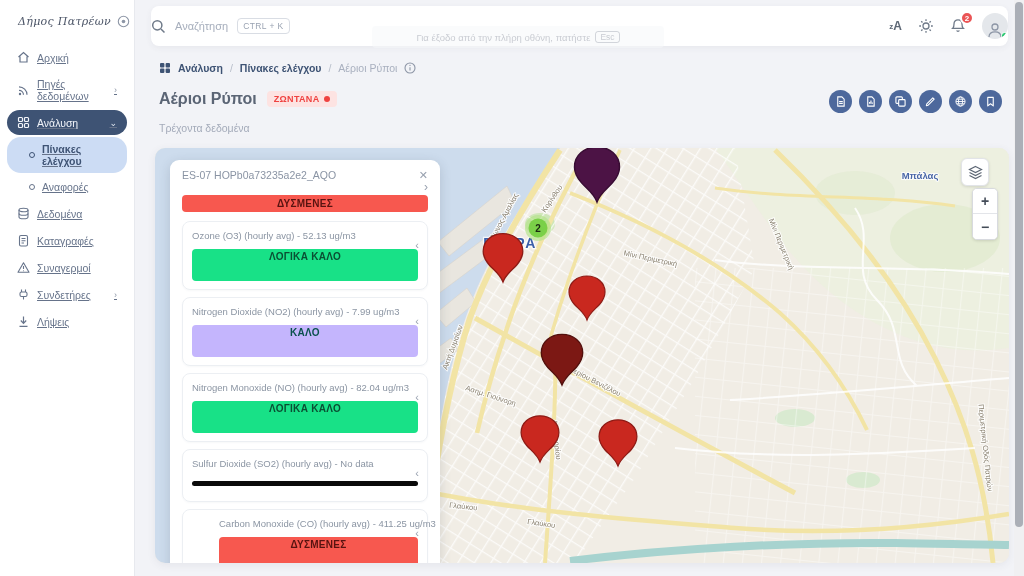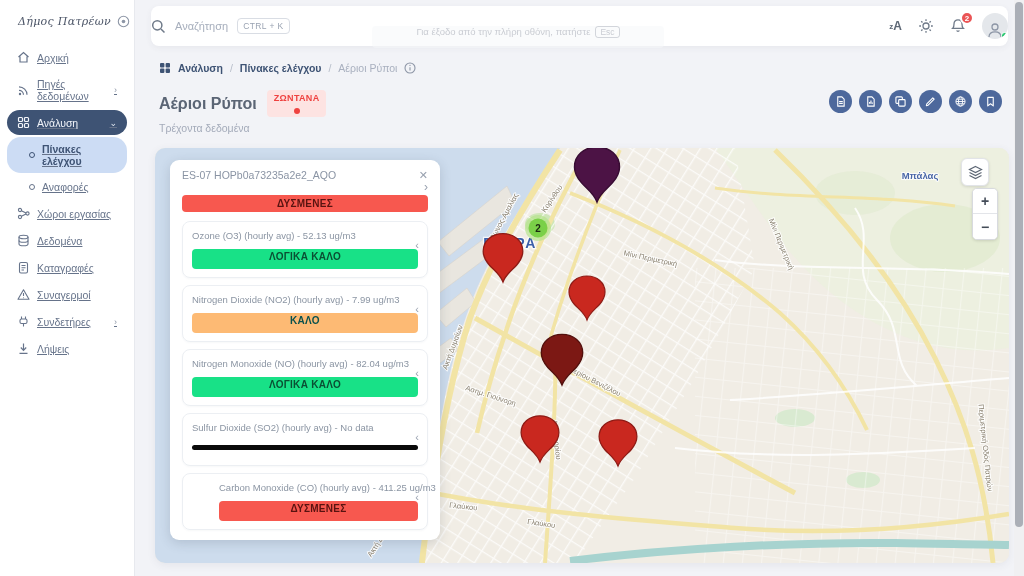--- a/index.html
+++ b/index.html
@@ -28,34 +28,34 @@
   .kbd { font-size:8.5px; color:#9aa3b2; border:1px solid #d9dde4; border-radius:4px; padding:2px 5px; letter-spacing:.4px; }
   .topbar-right { display:flex; align-items:center; gap:16px; }
   .tb-icon { color:#6f7a89; display:flex; align-items:center; cursor:pointer; position:relative; }
   .lang-icon { font-size:12px; font-weight:bold; color:#5d6775; }
   .lang-icon .z { font-size:8px; vertical-align:top; }
   .bell-badge { position:absolute; top:-7px; right:-8px; background:#ea5455; color:#fff; font-size:8px; font-weight:bold; min-width:14px; height:14px; border-radius:8px; display:flex; align-items:center; justify-content:center; border:2px solid #fff; }
   .avatar { width:26px; height:26px; border-radius:50%; background:#e4e7eb; display:flex; align-items:flex-end; justify-content:center; overflow:hidden; position:relative; cursor:pointer; }
   .online-dot { position:absolute; right:0px; bottom:0px; width:7px; height:7px; background:#28c76f; border:1.5px solid #fff; border-radius:50%; }
 
   
-  .fs-toast { position:absolute; left:372px; top:26px; width:292px; height:22px; border-radius:4px; background:rgba(246,247,250,.55); display:flex; align-items:flex-start; justify-content:center; gap:5px; font-size:9.5px; color:rgba(120,126,142,.38); z-index:6; pointer-events:none; }
+  .fs-toast { position:absolute; left:372px; top:26px; width:292px; height:22px; border-radius:4px; background:rgba(246,247,250,.55); display:flex; align-items:center; justify-content:center; gap:5px; font-size:9.5px; color:rgba(120,126,142,.38); z-index:6; pointer-events:none; }
   .fs-toast .key { border:1px solid rgba(120,126,142,.3); border-radius:3px; padding:0 4px; font-size:8.5px; }
 
   
   .breadcrumb { position:absolute; left:159px; top:62px; display:flex; align-items:center; gap:7px; font-size:10.5px; z-index:3; }
   .crumb-link { color:#3e5374; font-weight:bold; cursor:pointer; }
   .crumb-sep { color:#b7bdc9; }
   .crumb-current { color:#a9b0bf; }
   .crumb-icon { display:flex; color:#3e5374; }
   .info-icon { display:flex; color:#8d96a6; cursor:pointer; }
 
   .page-title-row { position:absolute; left:159px; top:90px; display:flex; align-items:center; gap:10px; z-index:3; }
   .page-title { font-size:16px; font-weight:bold; color:#5b6575; }
-  .live-badge { background:#fde3e2; color:#ef4240; font-size:9px; font-weight:bold; border-radius:4px; padding:3px 7px; display:flex; align-items:center; gap:5px; letter-spacing:.3px;flex-direction:column; }
+  .live-badge { background:#fde3e2; color:#ef4240; font-size:9px; font-weight:bold; border-radius:4px; padding:3px 7px; display:flex; align-items:center; gap:5px; letter-spacing:.3px; }
   .live-dot { width:6px; height:6px; background:#ef4240; border-radius:50%; }
   .subtitle { position:absolute; left:159px; top:122px; font-size:10.5px; color:#a4abba; z-index:3; }
 
   .actions { position:absolute; right:22px; top:90px; display:flex; gap:7px; z-index:3; }
   .action-btn { width:23px; height:23px; border-radius:50%; background:#4d689c; border:none; color:#fff; display:flex; align-items:center; justify-content:center; cursor:pointer; }
 
   
   .map-card { position:absolute; left:155px; top:148px; width:854px; height:415px; border-radius:10px; overflow:hidden; background:#f1ede5; box-shadow:0 2px 8px rgba(60,70,90,.08); }
   .map-svg { position:absolute; inset:0; }
   .ml-city { font-size:14px; font-weight:bold; fill:#3a5ea8; letter-spacing:1.5px; text-anchor:middle; paint-order:stroke; stroke:#ffffff; stroke-width:2.5px; stroke-opacity:.75; }
@@ -72,21 +72,21 @@
   .sensor-panel { position:absolute; left:15px; top:12px; width:270px; background:#fff; border-radius:9px; box-shadow:0 3px 12px rgba(50,60,80,.18); padding:9px 12px 8px; z-index:2; }
   .panel-head { display:flex; align-items:center; justify-content:space-between; }
   .panel-title { font-size:10.5px; color:#8a94a4; }
   .panel-close { color:#98a1af; font-size:11px; cursor:pointer; line-height:1; }
   .panel-expand { text-align:right; color:#98a1af; font-size:12px; line-height:10px; cursor:pointer; margin:1px 0 3px; }
   .panel-status-bar { height:17px; border-radius:4px; font-size:10px; font-weight:bold; text-align:center; line-height:17px; letter-spacing:.3px; margin-bottom:9px; }
   .metric-card { position:relative; border:1px solid #eceff3; border-radius:8px; padding:8px 9px 8px; margin-bottom:7px; box-shadow:0 1px 2px rgba(60,70,90,.04); }
   .metric-card:last-child { margin-bottom:2px;padding-left:36px; }
   .metric-label { font-size:9.5px; color:#8b95a3; white-space:nowrap; }
   .metric-chevron { position:absolute; right:8px; top:17px; color:#9aa3b1; font-size:11px; cursor:pointer; }
-  .metric-bar { height:20px; border-radius:4px; margin-top:8px; font-size:10px; font-weight:bold; text-align:center; line-height:16px; letter-spacing:.3px; }
+  .metric-bar { height:32px; border-radius:4px; margin-top:8px; font-size:10px; font-weight:bold; text-align:center; line-height:16px; letter-spacing:.3px; }
   .metric-bar.thin { height:5px; border-radius:3px; margin-top:12px; margin-bottom:7px; font-size:0; }
 
   
   .page-scrollbar { position:absolute; right:0; top:0; width:10px; height:576px; background:#f0f0f2; z-index:9; }
   .page-scroll-thumb { position:absolute; left:1px; top:2px; width:8px; height:525px; background:#abafb7; border-radius:4px; cursor:pointer; }
 </style>
 </head>
 <body>
 
 <aside class="sidebar">
@@ -135,31 +135,20 @@
       <span>Ανάλυση</span>
       <span class="chev">⌄</span>
     </div>
     <div class="nav-item sub active-sub">
       <span class="bullet"></span>
       <span>Πίνακες ελέγχου</span>
     </div>
     <div class="nav-item sub">
       <span class="bullet"></span>
       <span>Αναφορές</span>
-    </div>
-    <div class="nav-item">
-      <span class="nav-icon">
-          <svg viewBox="0 0 13 13" width="13" height="13" fill="none" stroke="currentColor" stroke-width="1.1">
-            <circle cx="3" cy="3" r="1.6"></circle>
-            <circle cx="3" cy="10" r="1.6"></circle>
-            <circle cx="10.5" cy="6.5" r="1.6"></circle>
-            <path d="M4.4 3.7 L9 6 M4.4 9.3 L9 7"></path>
-          </svg>
-        </span>
-      <span>Χώροι εργασίας</span>
     </div>
     <div class="nav-item">
       <span class="nav-icon">
           <svg viewBox="0 0 13 13" width="13" height="13" fill="none" stroke="currentColor" stroke-width="1.1">
             <ellipse cx="6.5" cy="3" rx="4.5" ry="1.8"></ellipse>
             <path d="M2 3 V10 C2 11 4 11.8 6.5 11.8 C9 11.8 11 11 11 10 V3"></path>
             <path d="M2 6.5 C2 7.5 4 8.3 6.5 8.3 C9 8.3 11 7.5 11 6.5"></path>
           </svg>
         </span>
       <span>Δεδομένα</span>
@@ -407,21 +396,21 @@
     <div class="panel-status-bar" style="background: rgb(247, 88, 79); color: rgb(88, 19, 16);">ΔΥΣΜΕΝΕΣ</div>
     <div>
         <div class="metric-card">
           <div class="metric-label">Ozone (O3) (hourly avg) - 52.13 ug/m3</div>
           <span class="metric-chevron">‹</span>
           <div class="metric-bar" style="background: rgb(24, 225, 135); color: rgb(10, 79, 51);">ΛΟΓΙΚΑ ΚΑΛΟ</div>
         </div>
         <div class="metric-card">
           <div class="metric-label">Nitrogen Dioxide (NO2) (hourly avg) - 7.99 ug/m3</div>
           <span class="metric-chevron">‹</span>
-          <div class="metric-bar" style="background: #fdba74; color: rgb(10, 81, 77);">ΚΑΛΟ</div>
+          <div class="metric-bar" style="background: #c4b5fd; color: rgb(10, 81, 77);">ΚΑΛΟ</div>
         </div>
         <div class="metric-card">
           <div class="metric-label">Nitrogen Monoxide (NO) (hourly avg) - 82.04 ug/m3</div>
           <span class="metric-chevron">‹</span>
           <div class="metric-bar" style="background: rgb(24, 225, 135); color: rgb(10, 79, 51);">ΛΟΓΙΚΑ ΚΑΛΟ</div>
         </div>
         <div class="metric-card">
           <div class="metric-label">Sulfur Dioxide (SO2) (hourly avg) - No data</div>
           <span class="metric-chevron">‹</span>
           <div class="metric-bar thin" style="background: rgb(10, 10, 10);"></div>

